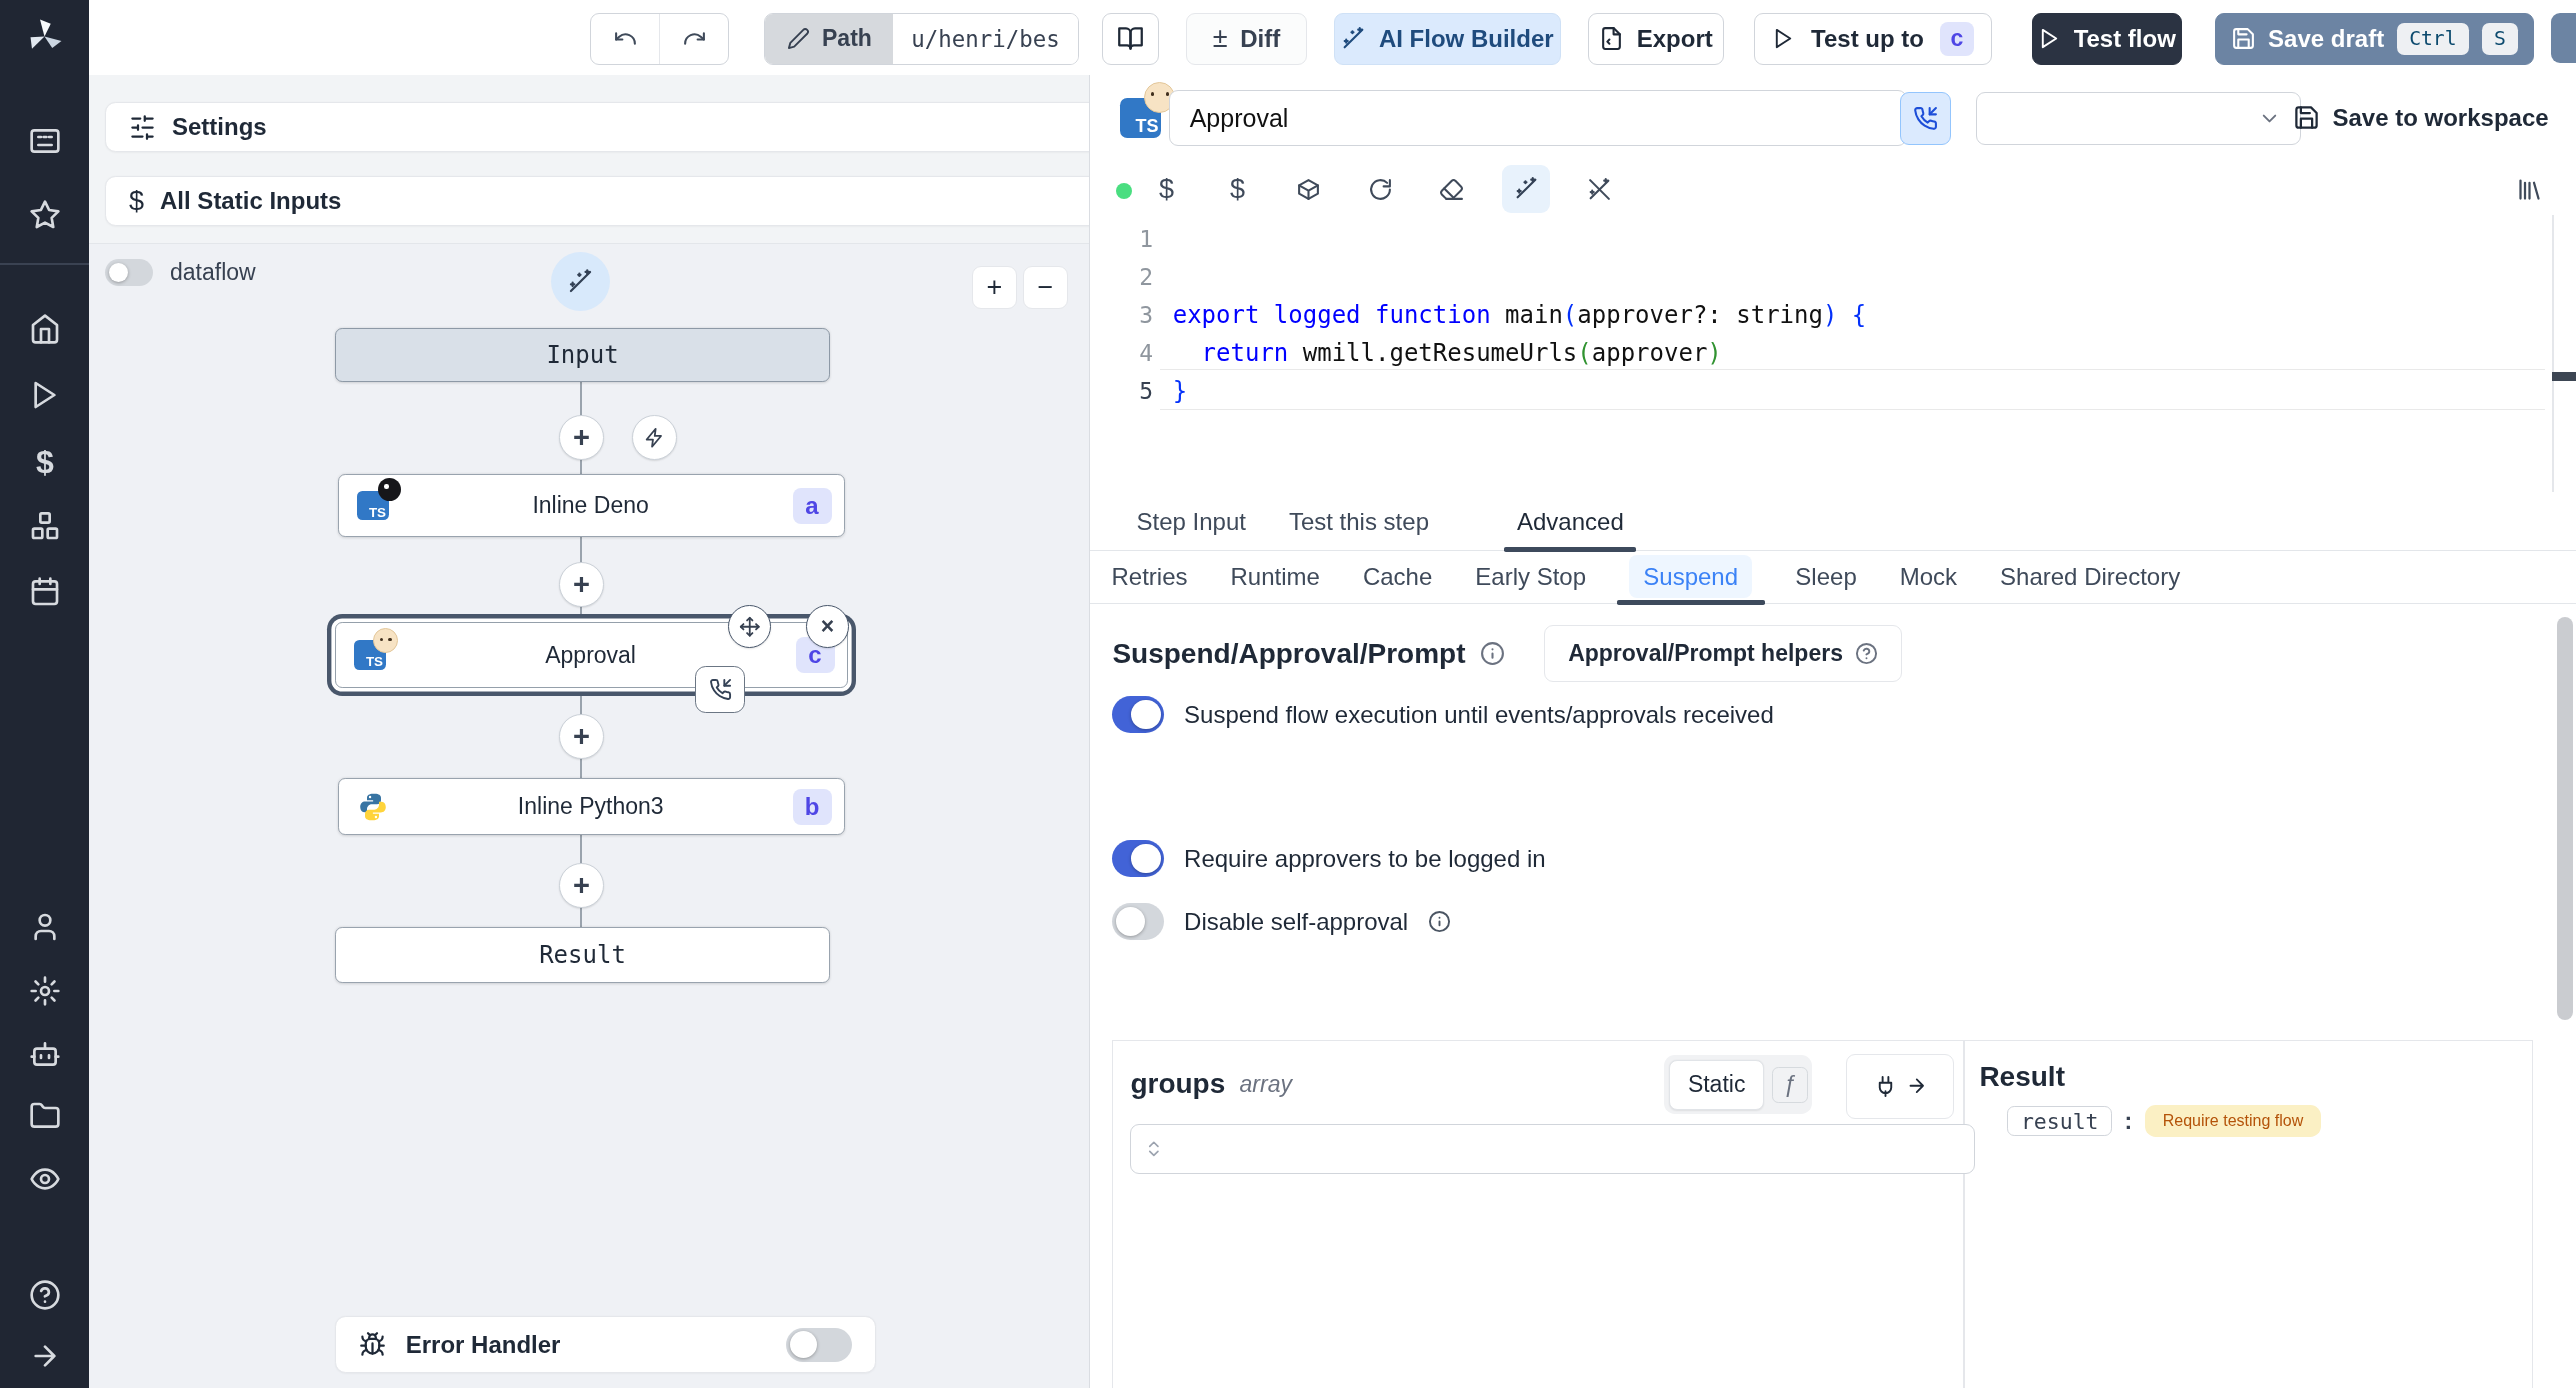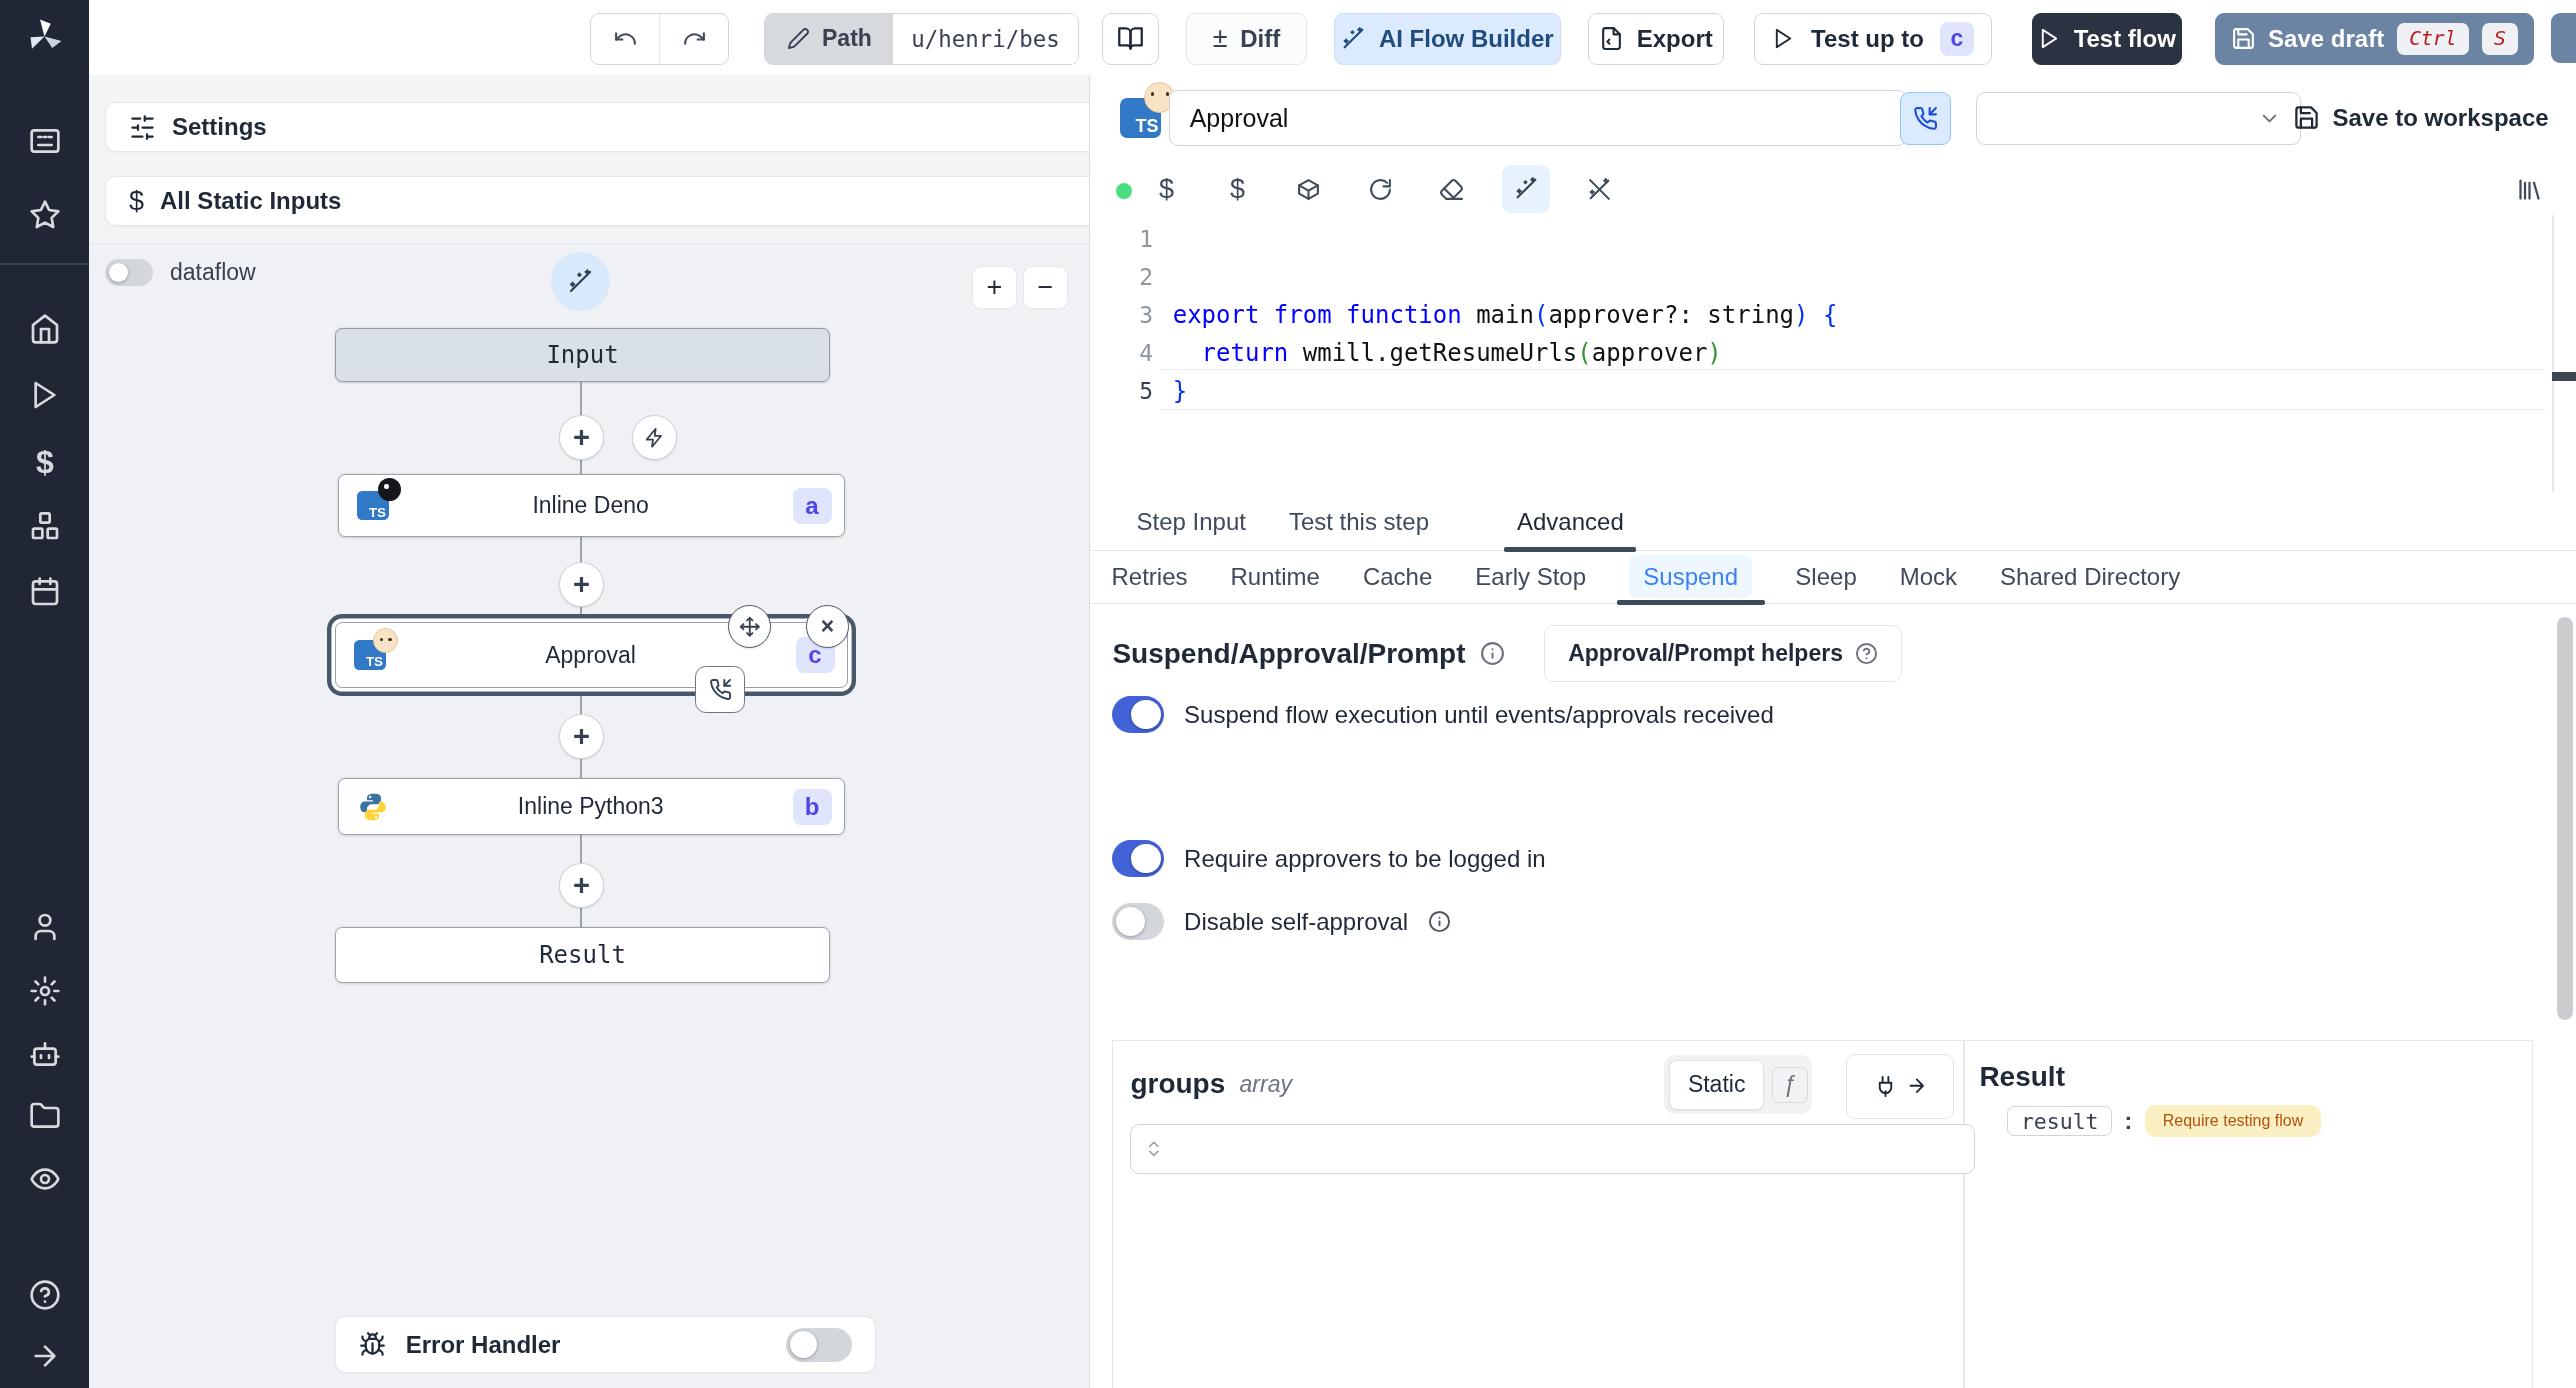--- a/index.html
+++ b/index.html
@@ -12,21 +12,21 @@
   .mono{font-family:"DejaVu Sans Mono",monospace;}
 
   
   #top-header{left:89px;top:0;width:2487px;height:75px;background:#fff;border-bottom:1.8px solid #e5e7eb;}
   .h-input{border:1.8px solid #d1d5db;border-radius:9px;background:#fff;display:flex;align-items:center;padding:0 19.7px;color:#4b5563;}
   .btn{display:flex;align-items:center;justify-content:center;gap:12.5px;border:1.8px solid #d1d5db;border-radius:9px;background:#fff;font-weight:600;color:#1f2937;}
   .btn.ghost{border-color:#e5e7eb;background:#fbfcfc;}
   .btn.ai{background:var(--ai-bg);border-color:#cfe1f6;color:var(--ai-text);font-weight:700;}
   .btn.dark{background:var(--test-flow-bg);border-color:var(--test-flow-bg);color:#fff;font-weight:700;}
   .btn.slate{background:var(--save-draft-bg);border-color:var(--save-draft-bg);color:#fff;font-weight:700;}
-  .kbd{background:#eef0f3;color:#b91c1c;border-radius:7.2px;padding:4.5px 12.5px;font-size:19.7px;font-family:"DejaVu Sans Mono",monospace;font-weight:400;font-style:italic;}
+  .kbd{background:#eef0f3;color:#0c4a6e;border-radius:7.2px;padding:4.5px 12.5px;font-size:19.7px;font-family:"DejaVu Sans Mono",monospace;font-weight:400;}
   .mini-badge{background:var(--badge-bg);color:var(--badge-text);font-weight:700;border-radius:8px;
               display:flex;align-items:center;justify-content:center;}
 
   
   #side-rail{left:0;top:0;width:89px;height:1388px;background:var(--sidebar-bg);}
   .rail-ic{position:absolute;left:29px;width:32px;height:32px;color:#e7eaee;opacity:.92;}
   .rail-div{position:absolute;left:0;width:100%;height:1.8px;background:#3a4252;}
 
   
   #left-panel{left:89px;top:75px;width:1000px;height:1313px;background:#f2f4f6;}
@@ -431,21 +431,21 @@
       <div class="abs" style="left:0;top:4.5px;right:25px;">
         <div class="code-row">
             <span class="ln">1</span>
           </div>
         <div class="code-row">
             <span class="ln">2</span>
             <span class="ct"></span>
           </div>
         <div class="code-row">
             <span class="ln">3</span>
-            <span class="ct"><span class="tk-kw">export</span><span class="tk-pl"> </span><span class="tk-kw">from</span><span class="tk-pl"> </span><span class="tk-kw">function</span><span class="tk-pl"> main</span><span class="tk-pb">(</span><span class="tk-pl">approver?: string</span><span class="tk-pb">)</span><span class="tk-pl"> </span><span class="tk-pb">{</span></span>
+            <span class="ct"><span class="tk-kw">export</span><span class="tk-pl"> </span><span class="tk-kw">logged</span><span class="tk-pl"> </span><span class="tk-kw">function</span><span class="tk-pl"> main</span><span class="tk-pb">(</span><span class="tk-pl">approver?: string</span><span class="tk-pb">)</span><span class="tk-pl"> </span><span class="tk-pb">{</span></span>
           </div>
         <div class="code-row">
             <span class="ln">4</span>
             <span class="ct"><span class="tk-pl">  </span><span class="tk-kw">return</span><span class="tk-pl"> wmill.getResumeUrls</span><span class="tk-pg">(</span><span class="tk-pl">approver</span><span class="tk-pg">)</span></span>
           </div>
         <div class="code-row">
             <span class="ln" style="color:#374151;">5</span>
             <span class="ct"><span class="tk-pb">}</span></span>
           </div>
       </div>

